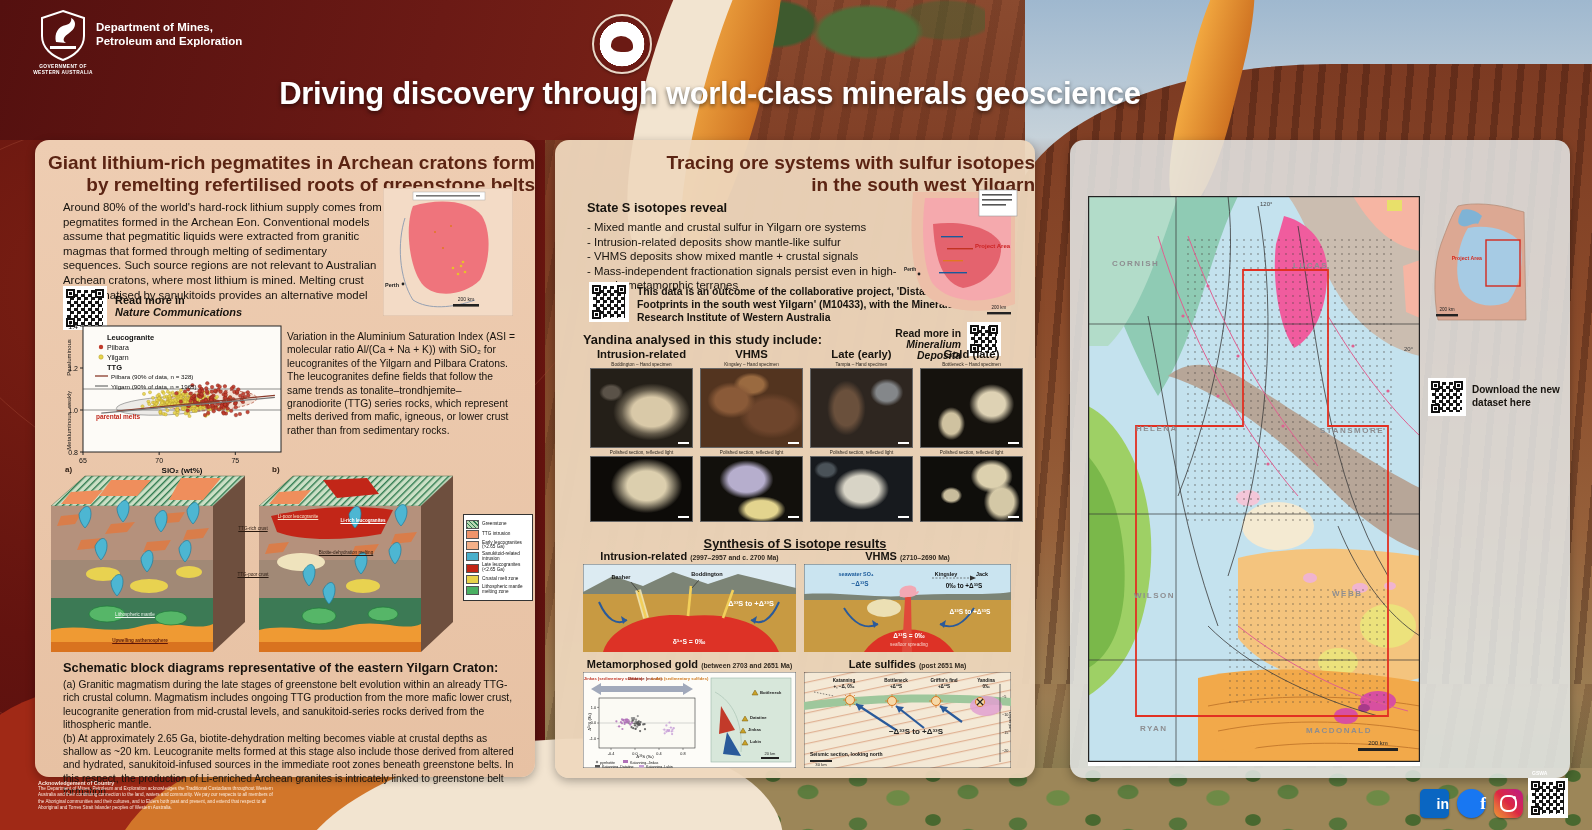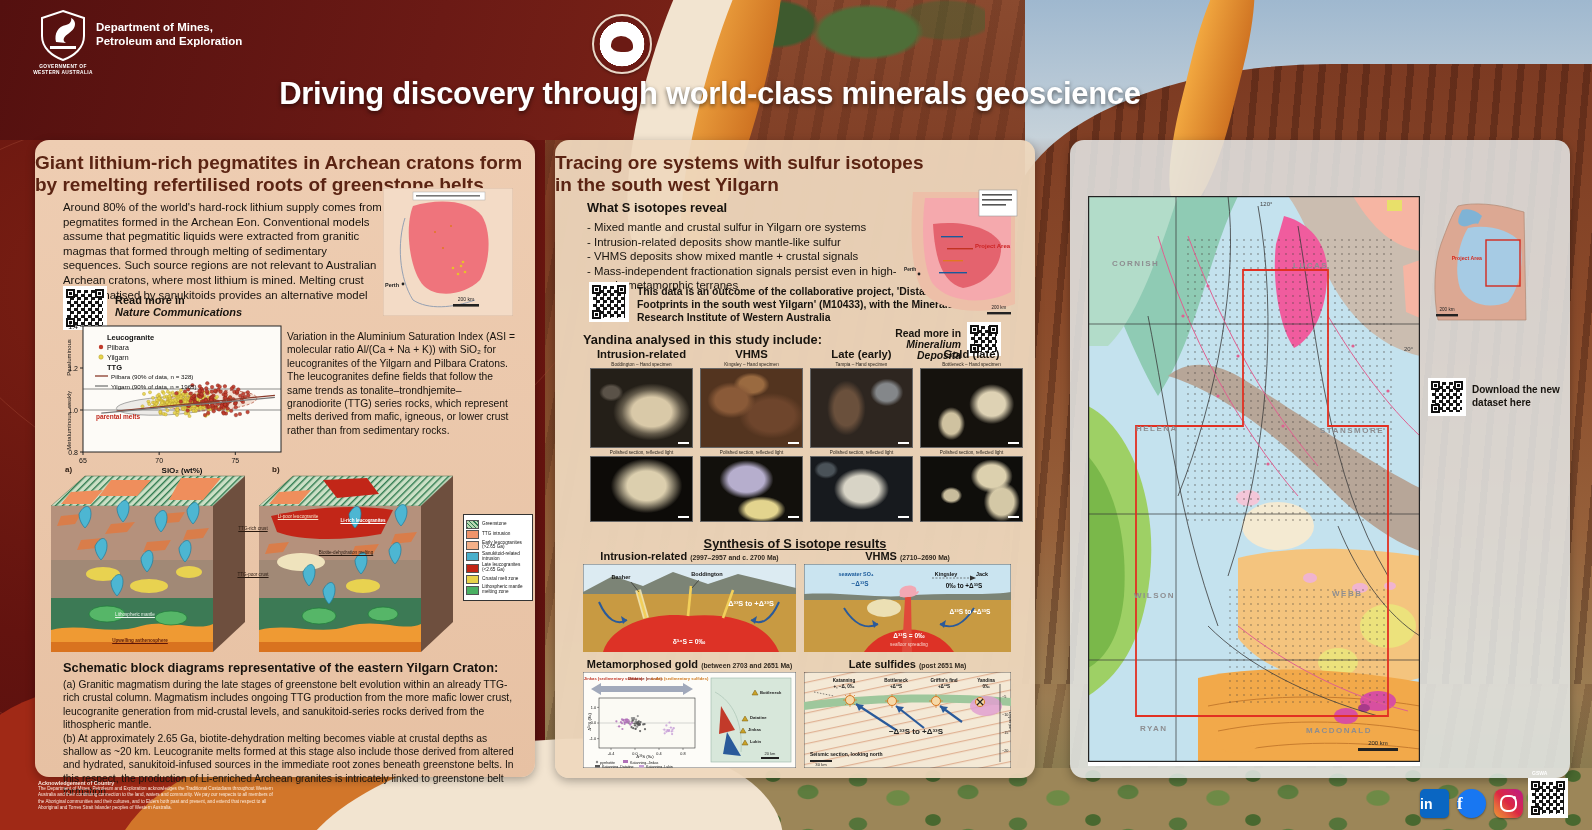--- a/index.html
+++ b/index.html
@@ -60,21 +60,21 @@
     border:2px solid #e8d8c8;box-shadow:0 1px 3px rgba(0,0,0,.4);}
   .seal::after{content:"";position:absolute;left:50%;top:50%;width:22px;height:16px;
     transform:translate(-50%,-50%);background:#6b1a14;
     border-radius:50% 60% 40% 50%/60% 70% 30% 40%;}
 
   
   .panel{position:absolute;top:140px;border-radius:14px;box-shadow:0 3px 10px rgba(0,0,0,.3);}
   .panel-left{left:35px;width:500px;height:637px;background:linear-gradient(180deg,#eecdb2,#e7c1a3);}
   .panel-mid{left:555px;width:480px;height:638px;background:rgba(238,216,189,.94);}
   .panel-right{left:1070px;width:500px;height:638px;background:rgba(231,236,236,.84);}
-  .ptitle{font-size:19px;font-weight:bold;color:#5b2413;text-align:left;line-height:1.18;width:100%;}
+  .ptitle{font-size:19px;font-weight:bold;color:#5b2413;text-align:right;line-height:1.18;width:100%;}
   .ptitle-dark{color:#34302b;}
   .bodytext{font-size:11.4px;color:#17130e;line-height:1.28;}
   .smalltext{font-size:10.3px;color:#17130e;line-height:1.3;}
   .h13{font-size:12.8px;font-weight:bold;color:#17130e;}
   .microlbl{font-size:4.6px;color:#2a1a10;line-height:1.1;position:absolute;}
 
   
   .qr{position:absolute;background:#fff;border:3px solid #fff;box-sizing:border-box;}
   .qr-pat{position:absolute;inset:1px;background:repeating-conic-gradient(#151515 0% 25%,#fff 0% 50%);
     background-size:7px 7px;}
@@ -109,21 +109,21 @@
 
   .dt{position:absolute;font-size:11px;font-weight:bold;color:#17130e;text-align:center;}
   .dt .sub{font-size:6.8px;font-weight:bold;color:#30281e;}
 
   
   .fineprint{position:absolute;left:38px;top:780px;width:238px;color:rgba(255,245,235,.92);}
   .fineprint .fp-h{font-size:5.4px;font-weight:bold;}
   .fineprint .fp-b{font-size:4.6px;line-height:1.4;}
   .url{position:absolute;left:1120px;top:782px;width:300px;color:#fff;font-size:27px;
        text-shadow:0 1px 3px rgba(0,0,0,.6);letter-spacing:.3px;}
-  .soc{position:absolute;width:29px;height:29px;display:flex;align-items:center;justify-content:flex-start;
+  .soc{position:absolute;width:29px;height:29px;display:flex;align-items:center;justify-content:flex-end;
        color:#fff;font-weight:bold;box-shadow:0 1px 2px rgba(0,0,0,.4);}
   .ic-li{background:#0a66c2;border-radius:5px;font-size:14px;}
   .ic-fb{background:#1877f2;border-radius:50%;font-size:17px;font-family:"Liberation Serif",serif;}
   .ic-ig{background:linear-gradient(45deg,#f09433,#e6683c 25%,#dc2743 50%,#cc2366 75%,#bc1888);
          border-radius:8px;position:relative;}
   .ic-ig::before{content:"";position:absolute;inset:6px;border:2px solid #fff;border-radius:7px;}
   .ic-ig::after{content:"";position:absolute;right:7px;top:7px;width:3px;height:3px;background:#fff;border-radius:50%;}
   .qr-gswa-lbl{position:absolute;font-size:5px;color:#fff;font-weight:bold;}
 
   svg text{font-family:"Liberation Sans",sans-serif;}
@@ -775,21 +775,21 @@
       <div>(a) Granitic magmatism during the late stages of greenstone belt evolution within an already TTG-rich crustal column. Magmatism includes ongoing TTG production from the more mafic lower crust, leucogranite generation from mid-crustal levels, and sanukitoid-series rocks derived from the lithospheric mantle.</div>
       <div>(b) At approximately 2.65 Ga, biotite-dehydration melting becomes viable at crustal depths as shallow as ~20 km. Leucogranite melts formed at this stage also include those derived from altered and hydrated, sanukitoid-infused sources in the immediate root zones beneath greenstone belts. In this respect, the production of Li-enriched Archean granites is intricately linked to greenstone belt formation.</div>
     </div>
   </div>
 
   <div class="panel panel-mid">
     <div class="abs ptitle" style="top:12px;">
       <div>Tracing ore systems with sulfur isotopes</div>
       <div>in the south west Yilgarn</div>
     </div>
-    <div class="abs h13" style="left:32px;top:60px;">What S isotopes reveal</div>
+    <div class="abs h13" style="left:32px;top:60px;">State S isotopes reveal</div>
     <div class="abs bodytext" style="left:32px;top:80px;width:316px;">
       <div style="padding-left:8px;text-indent:-8px;">- <span>Mixed mantle and crustal sulfur in Yilgarn ore systems</span></div>
       <div style="padding-left:8px;text-indent:-8px;">- <span>Intrusion-related deposits show mantle-like sulfur</span></div>
       <div style="padding-left:8px;text-indent:-8px;">- <span>VHMS deposits show mixed mantle + crustal signals</span></div>
       <div style="padding-left:8px;text-indent:-8px;">- <span>Mass-independent fractionation signals persist even in high-grade metamorphic terranes</span></div>
     </div>
 
     <div class="qr" style="left:34px;top:142px;width:40px;height:40px;">
       <div class="qr-pat"></div>
         <div class="qr-eye e1"></div>

